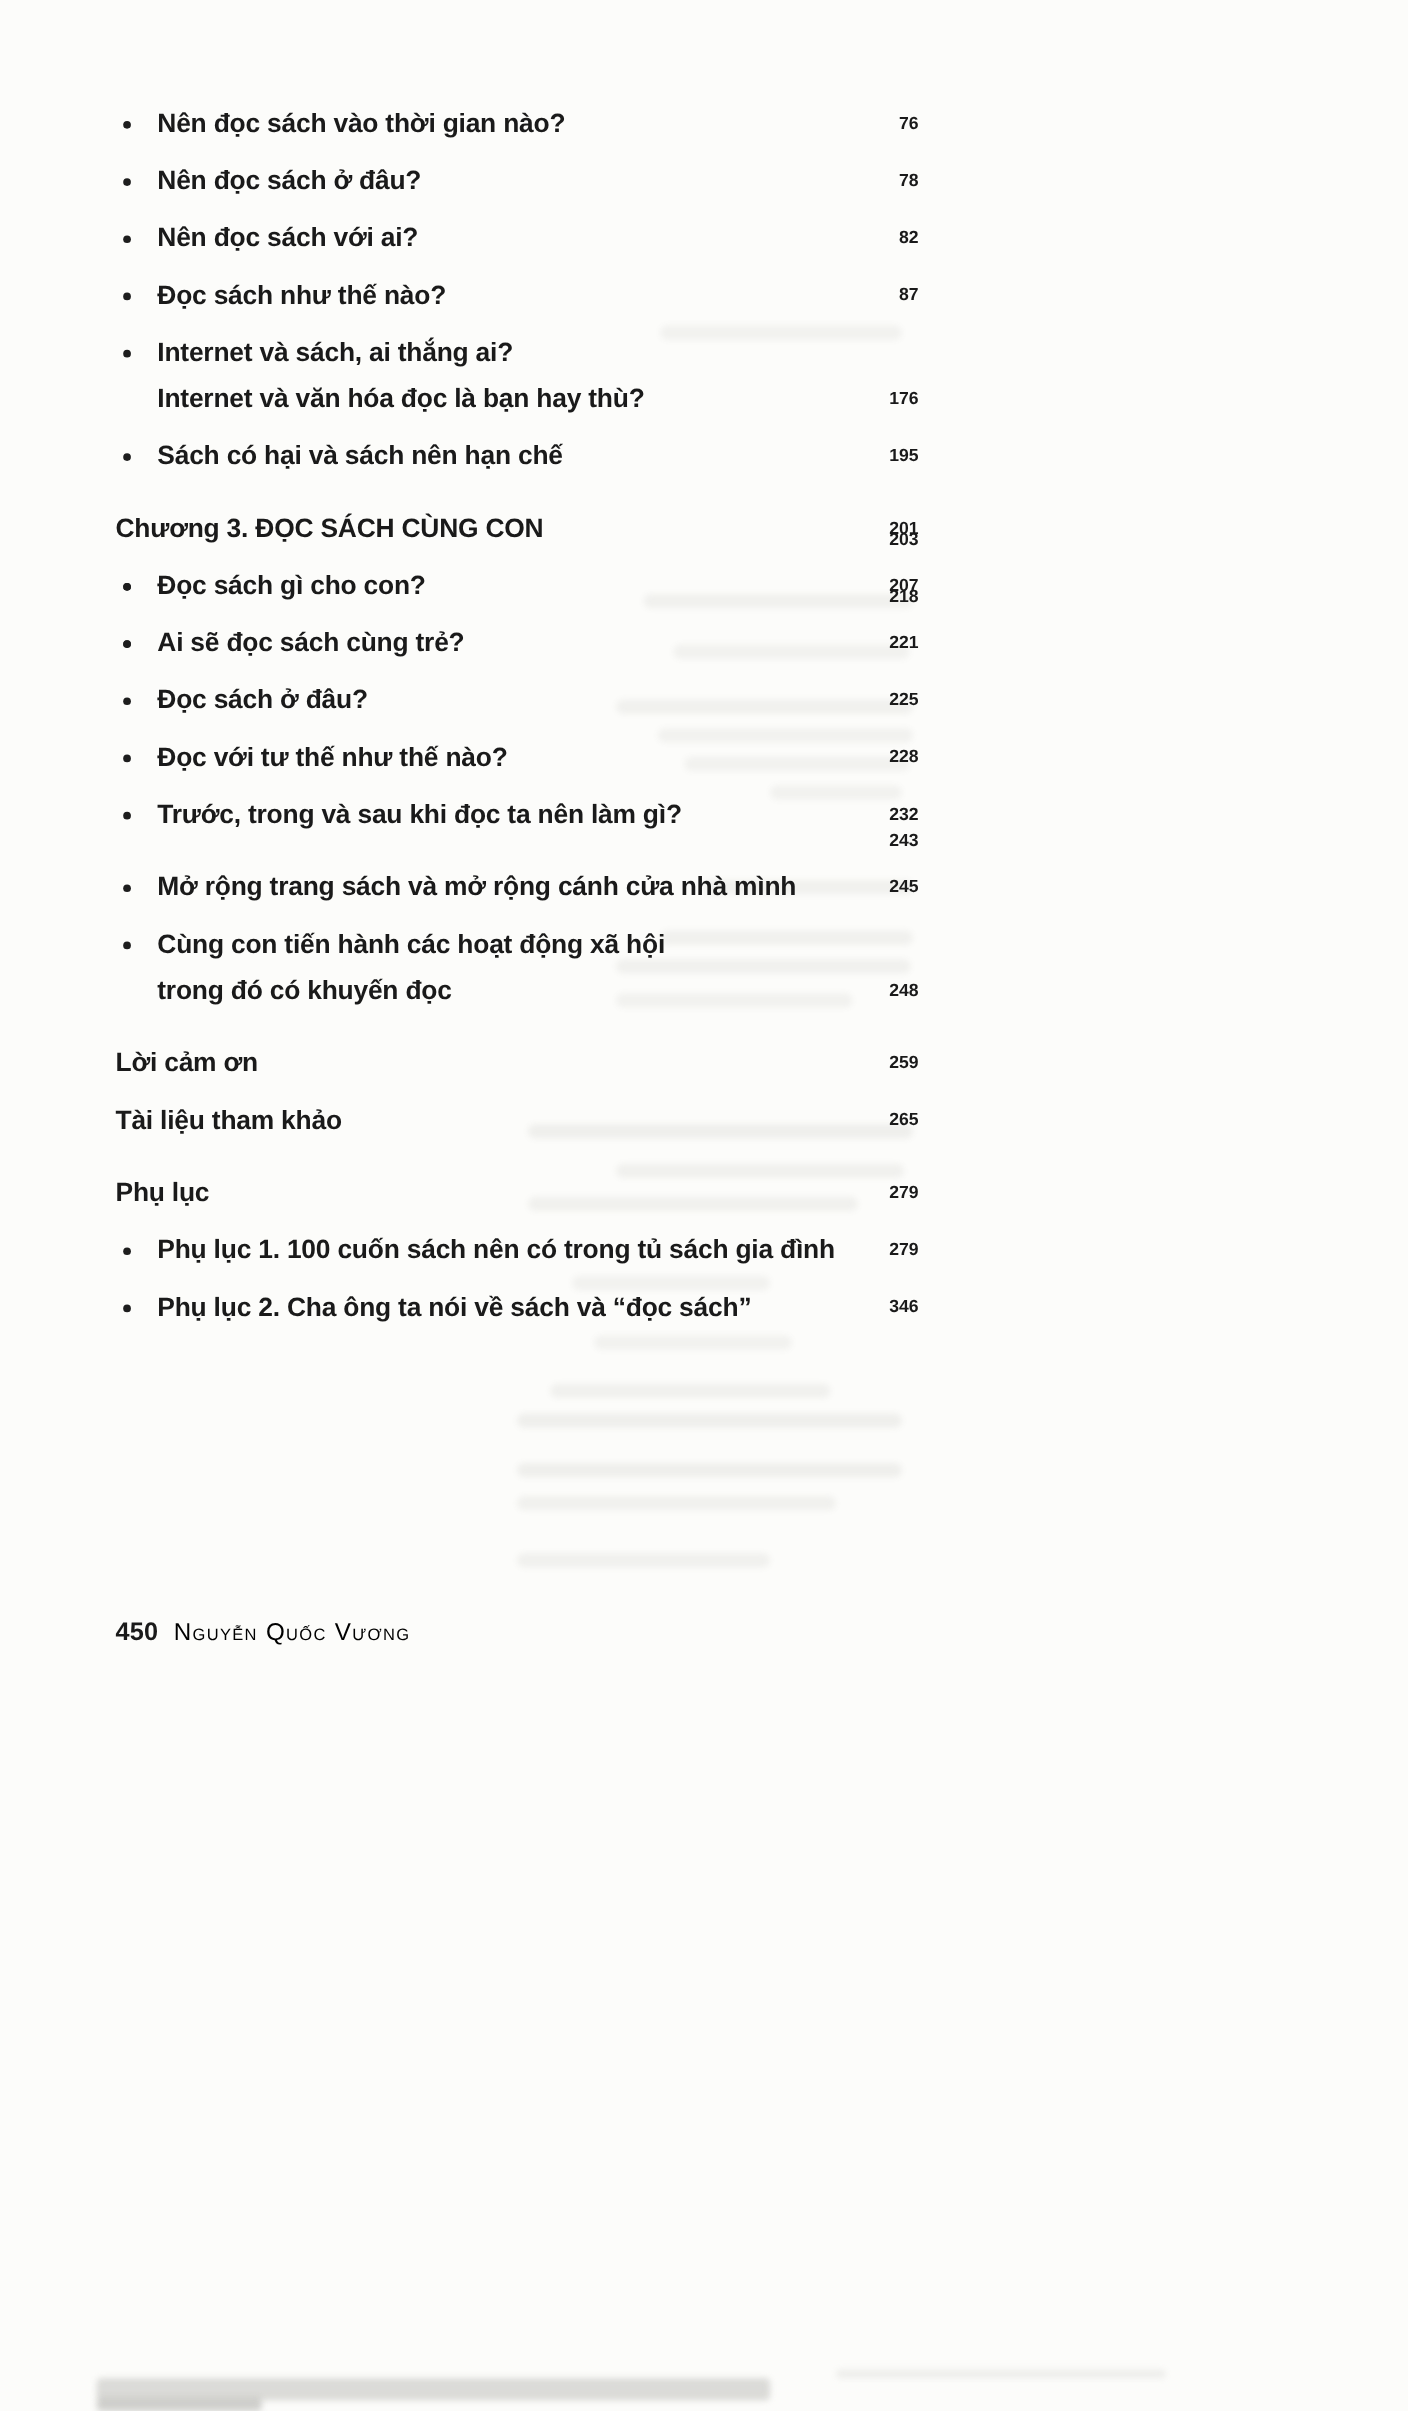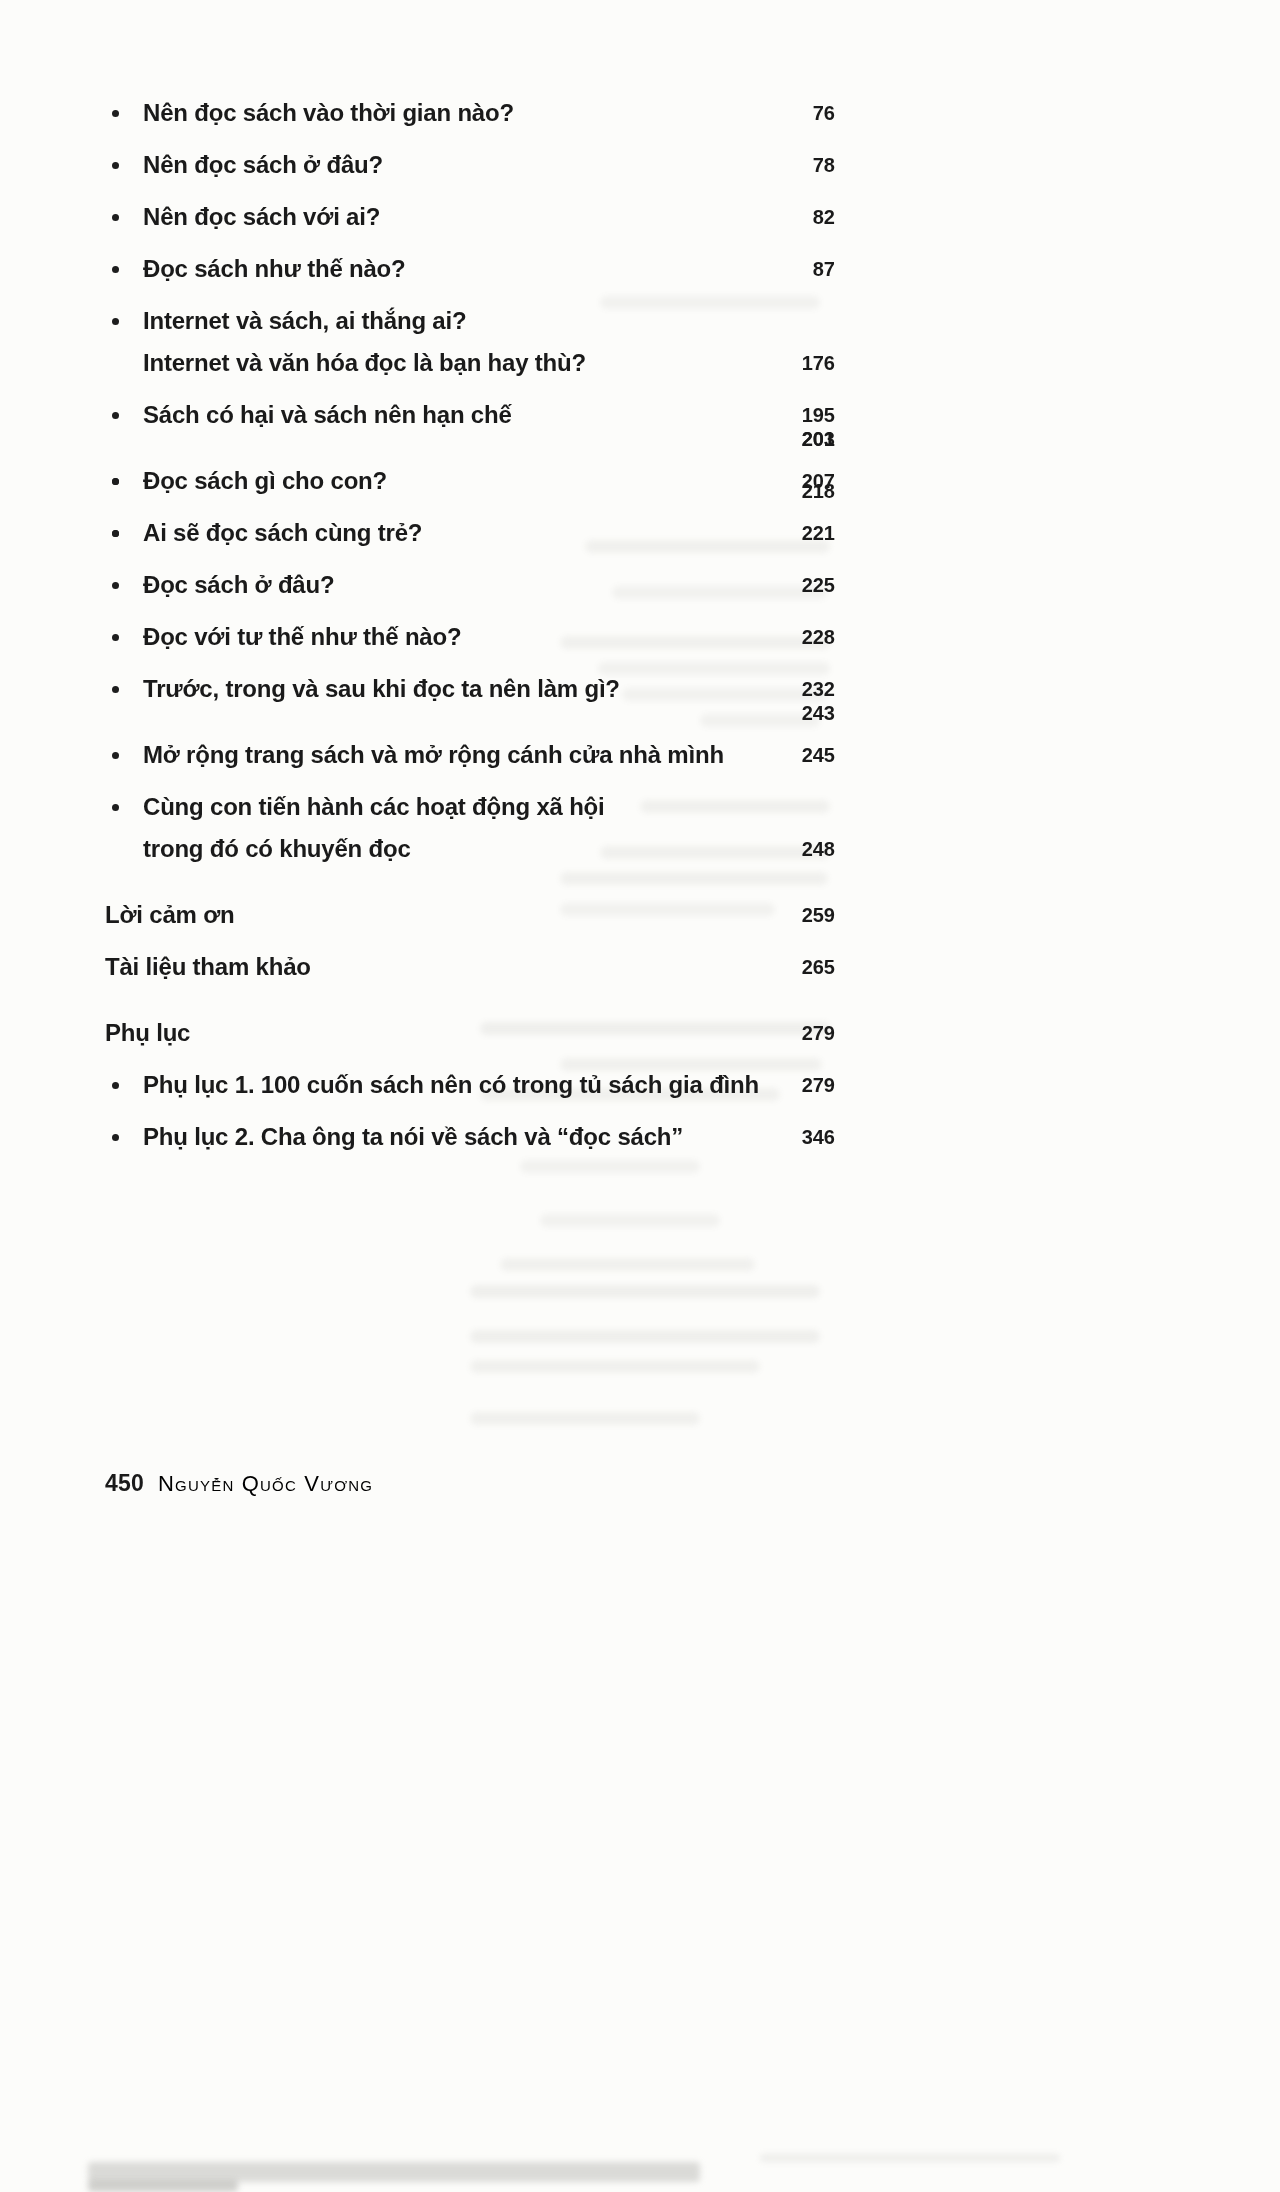--- a/index.html
+++ b/index.html
@@ -44,21 +44,21 @@
     font-weight: 700;
     letter-spacing: -0.2px;
     white-space: nowrap;
   }
   .row.chapter .txt { font-weight: 700; }
   .row.plain-bold .txt { font-weight: 700; }
   .page-num {
     position: absolute;
     right: 0;
     bottom: 0;
-    font-size: 20px;
+    font-size: 16px;
     line-height: 42px;
     font-weight: 700;
     text-align: left;
   }
   .footer {
     position: absolute;
     left: 105px;
     top: 1470px;
     font-size: 23px;
     font-weight: 700;
@@ -153,20 +153,23 @@
           <span class="page-num">176</span>
         </div>
         <div class="row item">
           <span class="bullet"></span>
           <div class="txt">
             <div class="line">Sách có hại và sách nên hạn chế</div>
           </div>
           <span class="page-num">195</span>
         </div>
         <div class="row chapter nobullet gap">
+          <div class="txt">
+            <div class="line">Chương 3. ĐỌC SÁCH CÙNG CON</div>
+          </div>
           <span class="page-num">201</span>
         </div>
         <div class="row item">
           <span class="bullet"></span>
           <span class="page-num">203</span>
         </div>
         <div class="row item">
           <span class="bullet"></span>
           <div class="txt">
             <div class="line">Đọc sách gì cho con?</div>

